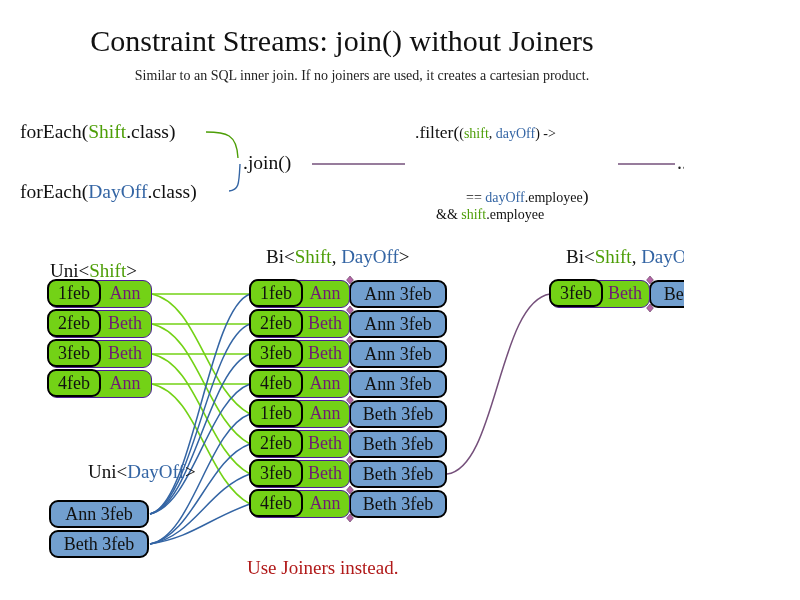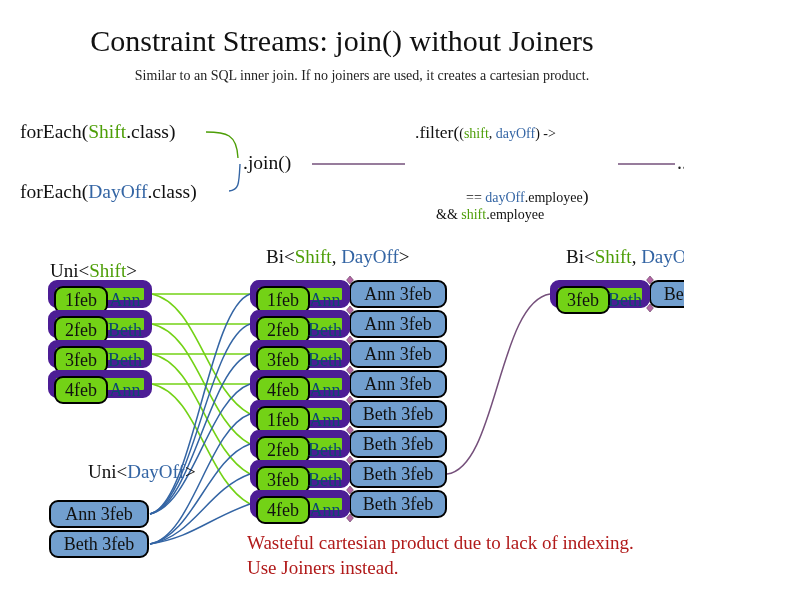--- a/index.html
+++ b/index.html
@@ -8,27 +8,27 @@
   .abs{position:absolute;white-space:nowrap;}
   .title{left:0;right:0;top:24px;text-align:center;font-size:30px;color:#111;}
   .subtitle{left:0;right:0;top:68px;text-align:center;font-size:14px;color:#222;padding-left:40px;}
   .code{font-size:19.5px;color:#111;}
   .small{font-size:14px;}
   .bigp{font-size:17.5px;}
   .g{color:#4d9e07;}
   .b{color:#3465a4;}
   .hdr{font-size:19px;color:#111;}
   .row{position:absolute;display:flex;}
-  .gouter{position:relative;height:28px;background:#73d216;border:8px solid #4c1d95;
+  .gouter{position:relative;height:28px;background:#73d216;border:1px solid #4c1d95;
           border-radius:9px;box-sizing:border-box;}
   .datebox{position:absolute;left:-2px;top:-2px;width:54px;height:28px;border:2px solid #000;
            border-radius:9px;box-sizing:border-box;display:flex;align-items:center;
            justify-content:center;font-size:18px;color:#111;background:#73d216;}
   .namecell{position:absolute;left:52px;right:2px;top:0;height:24px;display:flex;
-            align-items:center;justify-content:center;font-size:18px;color:#0c4a6e;}
+            align-items:center;justify-content:center;font-size:18px;color:#701a75;}
   .bluebox{height:28px;background:#729fcf;border:2px solid #000;border-radius:9px;
            box-sizing:border-box;display:flex;align-items:center;justify-content:center;
            font-size:18px;color:#111;margin-left:-1px;}
   .solo{position:absolute;}
   .warn{font-size:19px;color:#b11a1a;}
   svg.overlay{position:absolute;left:0;top:0;pointer-events:none;}
   .ell{font-size:20px;color:#222;}
 </style>
 </head>
 <body>
@@ -196,16 +196,15 @@
     <div class="gouter" style="width:100px">
       <div class="datebox">3feb</div>
       <div class="namecell">Beth</div>
     </div>
     <div class="bluebox" style="width:100px">Beth 3feb</div>
   </div>
 
   <div class="bluebox solo" style="left:50px;top:500px;width:100px">Ann 3feb</div>
   <div class="bluebox solo" style="left:50px;top:530px;width:100px">Beth 3feb</div>
 
-  <div class="abs warn" style="left:247px;top:532px;">Wasteful cartesian product due to lack of indexing.</div>
   <div class="abs warn" style="left:247px;top:557px;">Use Joiners instead.</div>
 
 </div>
 
 </body></html>

